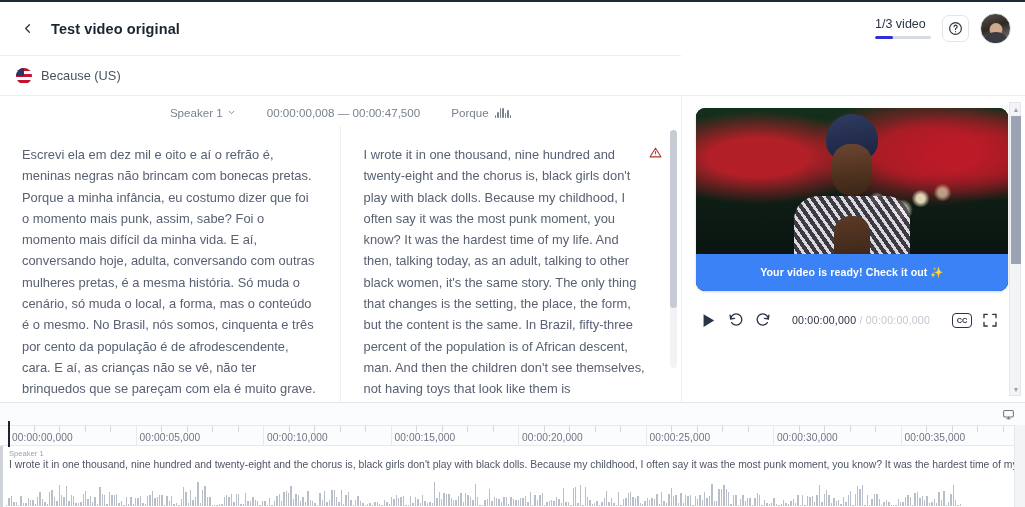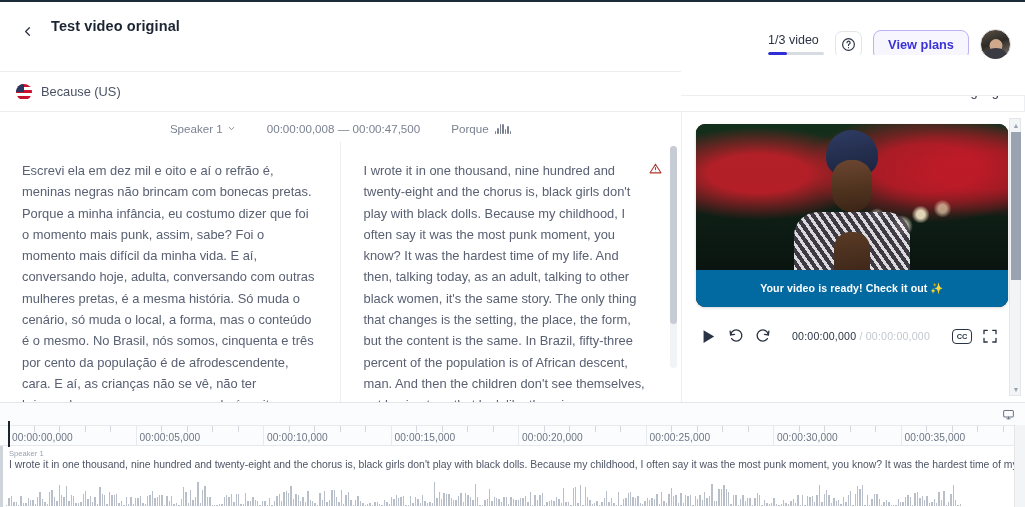--- a/index.html
+++ b/index.html
@@ -13,25 +13,24 @@
     width: 1025px; height: 507px;
     position: relative;
     display: flex; flex-direction: column;
     background: #ffffff;
     border-top: 2px solid #1c2b3a;
   }
 
   
   .header {
     height: 53px;
-    display: flex; 
+    display: flex; align-items: center;
     padding: 0 14px 0 14px;
     background: #fff;
     flex: 0 0 auto;
-    margin-top: 16px;
   }
   .back-btn {
     width: 26px; height: 26px;
     display: flex; align-items: center; justify-content: center;
     color: #2b3445; cursor: pointer;
     flex: 0 0 auto;
   }
   .page-title {
     font-size: 14.5px; font-weight: 600; color: #1b2432;
     margin-left: 11px; letter-spacing: .1px;
@@ -200,21 +199,21 @@
     background:
       repeating-linear-gradient(55deg, rgba(240,238,244,.9) 0 3px, rgba(70,62,74,.85) 3px 7px);
   }
   .vp-chest {
     position: absolute; left: 50%; bottom: 0; transform: translateX(-50%);
     width: 36px; height: 38px; border-radius: 16px 16px 0 0;
     background: linear-gradient(175deg,#5a3a25 0%,#40281a 100%); z-index: 2;
   }
   .caption-band {
     position: absolute; left: 0; right: 0; bottom: 0; height: 37px;
-    background: #0369a1; display: flex; align-items: center; justify-content: center;
+    background: #3b82f6; display: flex; align-items: center; justify-content: center;
   }
   .caption-text {
     color: #fff; font-size: 10.6px; font-weight: 700; letter-spacing: .1px;
   }
   .controls {
     display: flex; align-items: center; gap: 11px;
     height: 40px; margin-top: 9px; padding: 0 10px 0 10px;
     width: 318px; align-self: flex-start;
   }
   .ctrl { cursor: pointer; display: flex; align-items: center; justify-content: center; }
@@ -301,21 +300,20 @@
           <div class="quota-fill" style="width:33%"></div>
         </div>
       </div>
       <div class="help-btn">
         <svg width="15" height="15" viewBox="0 0 24 24" fill="none" stroke="#2b3445" stroke-width="1.9">
             <circle cx="12" cy="12" r="9.4"></circle>
             <path d="M9.6 9.2a2.5 2.5 0 1 1 3.3 2.4c-.7.3-.9.8-.9 1.5v.4" stroke-linecap="round"></path>
             <circle cx="12" cy="17" r=".9" fill="#2b3445" stroke="none"></circle>
           </svg>
       </div>
-      <button class="plans-btn">View plans</button>
       <div class="avatar"></div>
     </div>
   </div>
 
   <div class="lang-bar">
     <div class="lang-col en">
       <span class="flag flag-us"></span>
       <span class="lang-name">Because (US)</span>
       <span class="new-lang">
         <span class="plus-ico">+</span>

